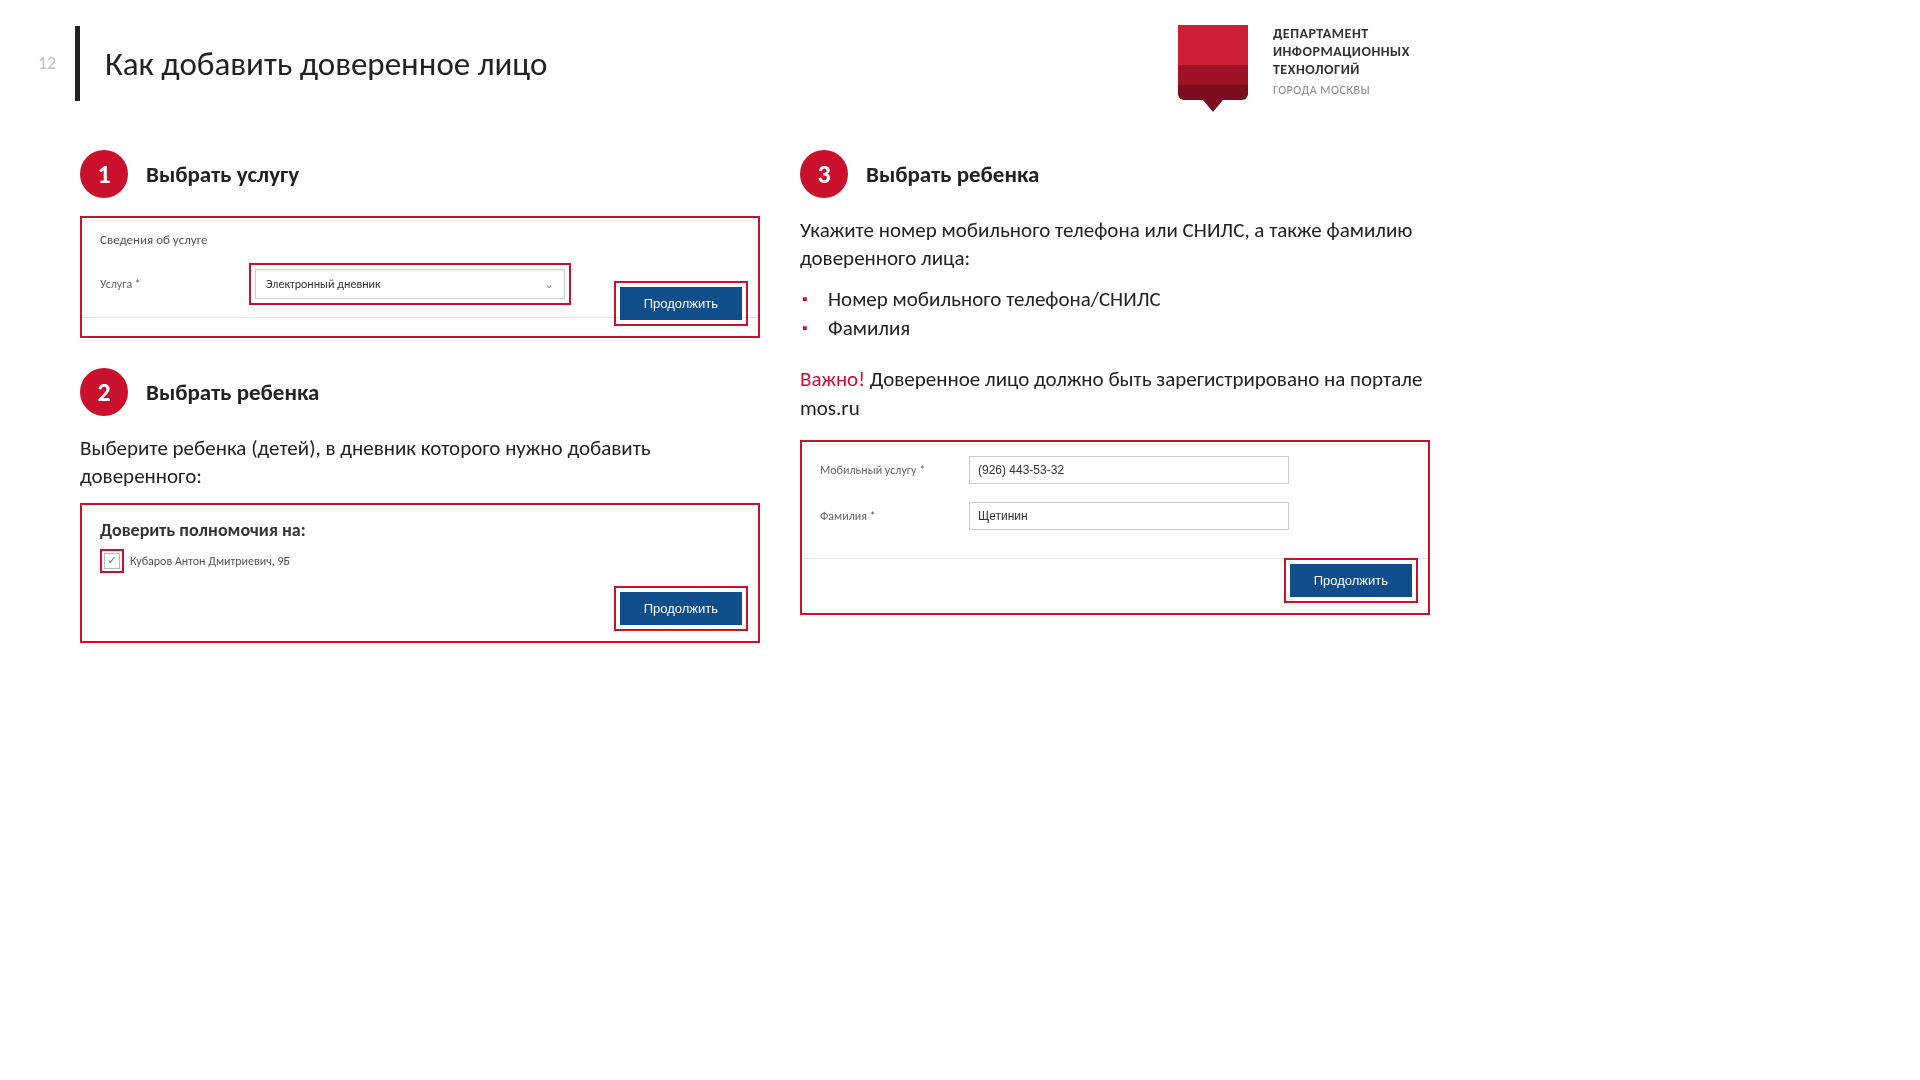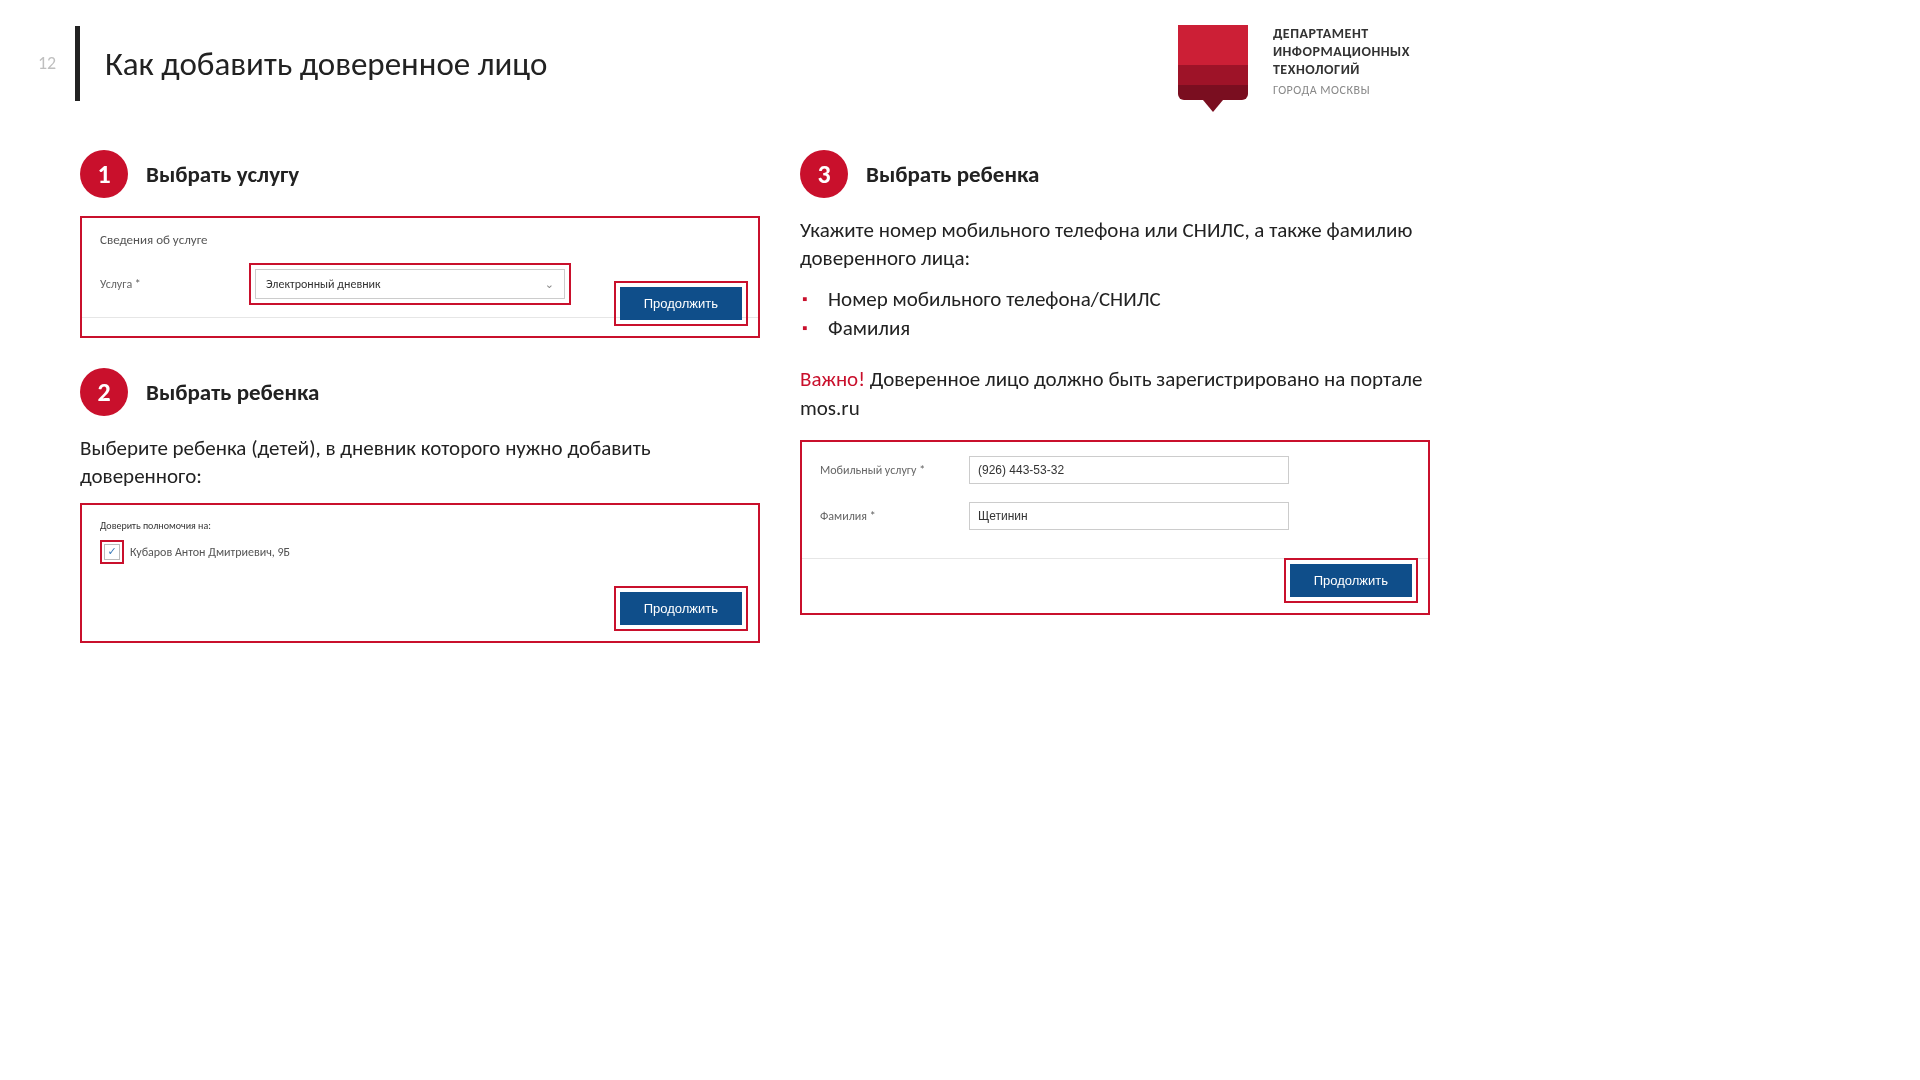--- a/index.html
+++ b/index.html
@@ -145,21 +145,21 @@
     bottom:10px;
   }
   .btn {
     background:#0f4e8a;
     color:#fff;
     font-size:13px;
     border:none;
     padding:9px 24px;
     cursor:pointer;
   }
-  .panel-2 .delegate-label { font-size:10px; font-weight:400; color:#333; margin-bottom:8px;}
+  .panel-2 .delegate-label { font-size:18px; font-weight:700; color:#333; margin-bottom:8px;}
   .check-wrap {
     border:2px solid #c9102c;
     padding:2px;
     display:inline-flex;
     margin-right:6px;
   }
   .check {
     width:16px; height:16px;
     border:1px solid #bbb;
     display:flex;

